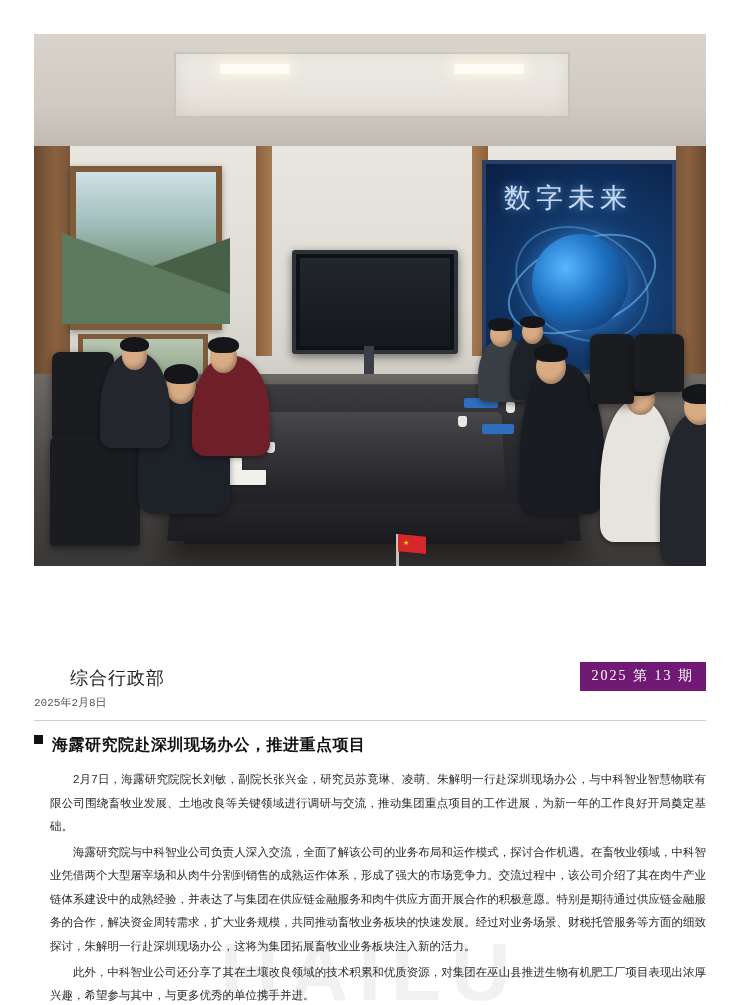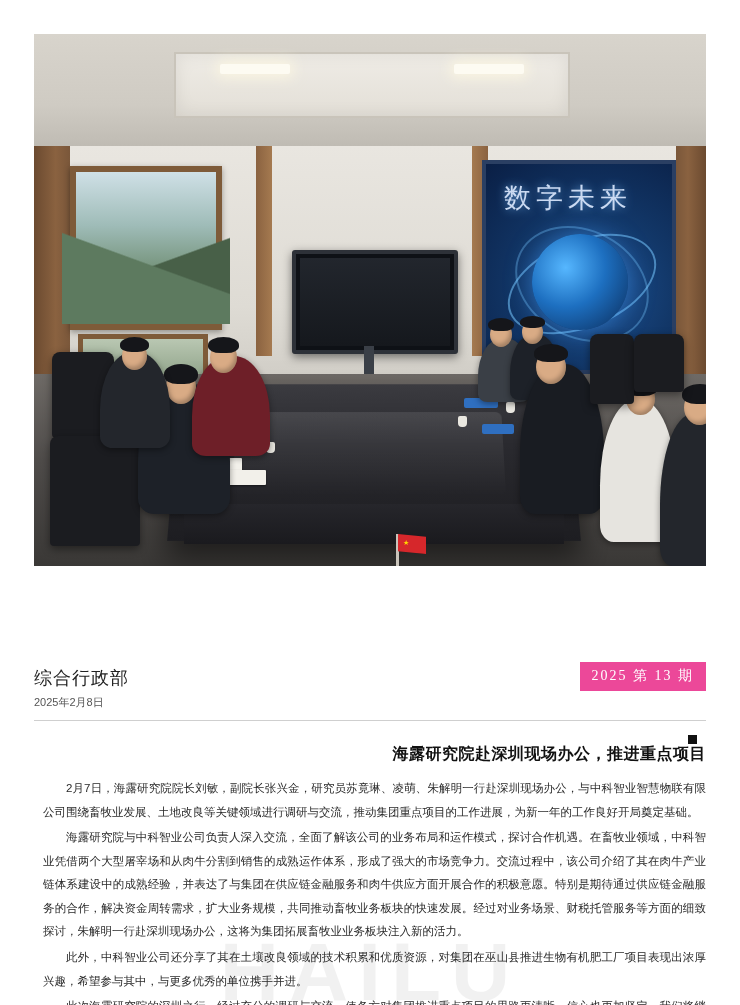--- a/index.html
+++ b/index.html
@@ -230,48 +230,48 @@
   .meta {
     margin-top: 100px;
     position: relative;
     height: 40px;
   }
   .dept {
     font-family: "Liberation Serif", serif;
     font-size: 18px;
     color: #222;
     letter-spacing: 1px;
+    margin-left: 36px;
   }
   .date {
-    font-family: Liberation Sans, sans-serif;
+    font-family: Liberation Mono, monospace;
     font-size: 11px;
     color: #555;
     margin-top: 5px;
   }
   .issue {
     position: absolute; right: 0; top: -4px;
-    background: #ec4899;
+    background: #701a75;
     color: #fff;
     font-size: 14px;
     padding: 5px 12px 6px 12px;
     letter-spacing: 2px;
     font-family: "Liberation Serif", serif;
   }
 
   .rule {
     margin-top: 14px;
     border-top: 1px solid #cfcfcf;
     width: 100%;
   }
 
   .headline {
     display: flex;
-    align-items: flex-end;
+    align-items: flex-start;
     margin-top: 14px;
-    flex-direction: column;
   }
   .bullet {
     width: 9px; height: 9px; background: #111; margin-right: 9px;
     flex: 0 0 auto;
   }
   .headline-text {
     font-size: 16px;
     font-weight: bold;
     color: #111;
     letter-spacing: .5px;
@@ -280,21 +280,21 @@
 
   .body {
     margin-top: 12px;
     font-size: 11.5px;
     line-height: 2.05;
     color: #2a2a2a;
     text-align: justify;
     font-family: "Liberation Sans", sans-serif;
   }
   .body p {
-    margin: 0 0 2px 9px;
+    margin: 0 0 2px 16px;
     text-indent: 2em;
   }
 
   .watermark {
     position: absolute;
     left: 0; right: 0; bottom: -14px;
     text-align: center;
     font-size: 82px;
     font-weight: bold;
     letter-spacing: 10px;

